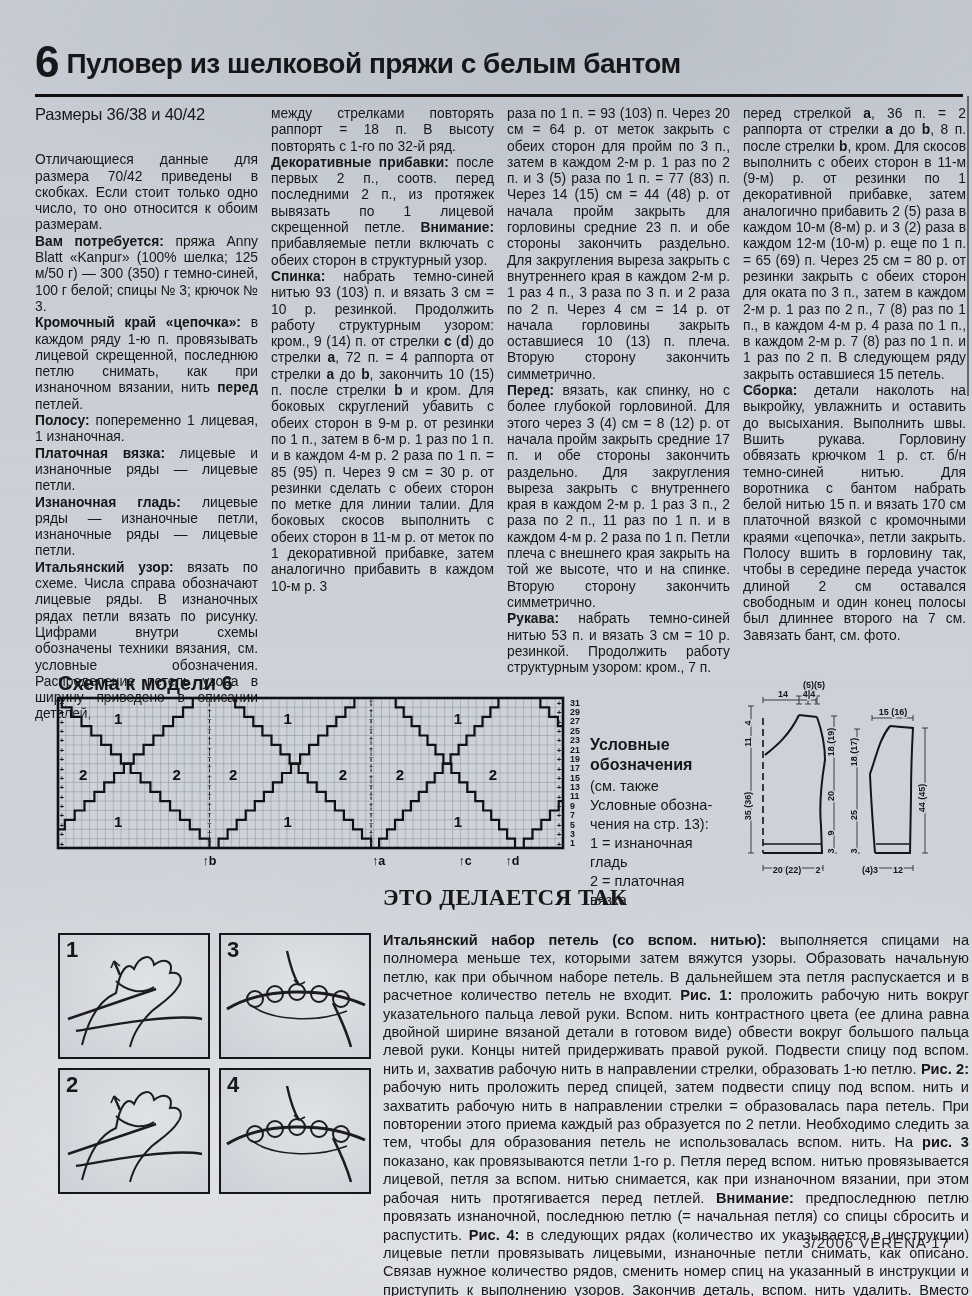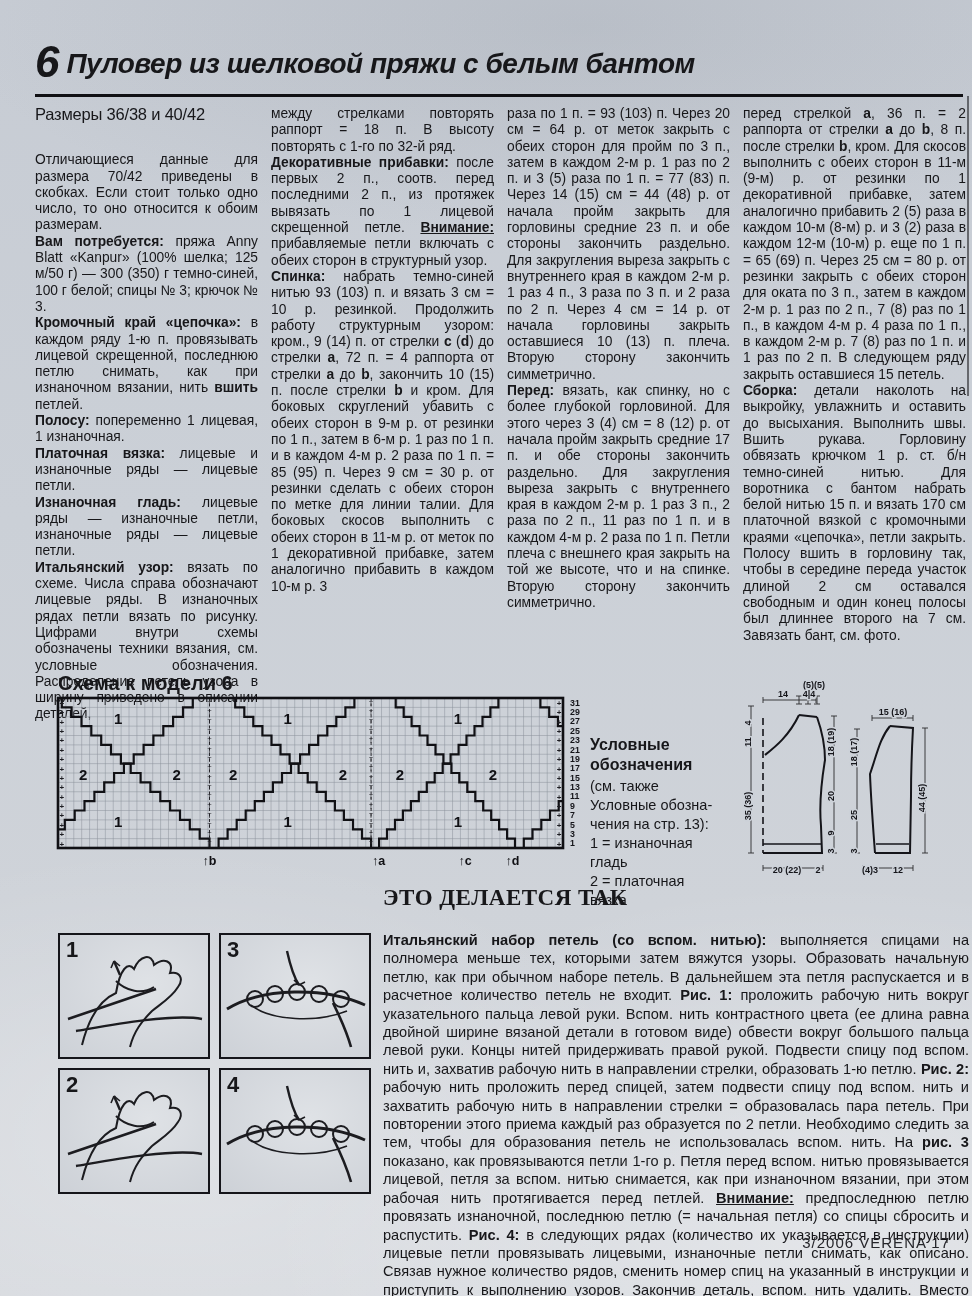--- a/index.html
+++ b/index.html
@@ -6,31 +6,31 @@
   body{background:#aeb3bc;font-family:"Liberation Sans",sans-serif;}
   .page{position:relative;width:972px;height:1296px;margin:0 auto;overflow:hidden;
     background:
       radial-gradient(ellipse 700px 420px at 18% 88%, rgba(255,255,255,.28), rgba(255,255,255,0) 70%),
       radial-gradient(ellipse 800px 500px at 85% 95%, rgba(255,255,255,.34), rgba(255,255,255,0) 70%),
       radial-gradient(ellipse 900px 300px at 60% 2%, rgba(120,128,140,.18), rgba(0,0,0,0) 70%),
       linear-gradient(180deg,#c7ccd4 0%,#cbd0d7 40%,#cfd3d9 70%,#d6d9de 100%);
     color:#17171a;}
   .edge-line{position:absolute;right:3px;top:96px;width:2px;height:300px;background:rgba(20,20,24,.55);}
   
-  .hdr{position:absolute;left:35px;top:40px;width:928px;font-style:italic;}
+  .hdr{position:absolute;left:35px;top:40px;width:928px;}
   .hdr .num{font-size:44px;font-weight:bold;line-height:1;vertical-align:-4px;letter-spacing:-1px;}
   .hdr .ttl{font-size:28px;font-weight:bold;letter-spacing:-0.5px;padding-left:8px;}
   .hdr-rule{position:absolute;left:35px;top:94px;width:928px;height:3px;background:#101014;}
   
   .cols{position:absolute;left:35px;top:106px;width:932px;display:flex;gap:13px;}
   .col{width:223px;font-size:13.8px;line-height:16.3px;}
   .col-head{font-size:16.5px;font-weight:normal;margin-bottom:30px;letter-spacing:-0.2px;}
   .para{text-align:justify;}
   .seg-b{font-weight:bold;}
-  .seg-u{font-weight:bold;text-decoration:underline;margin-top:8px;}
+  .seg-u{font-weight:bold;margin-top:8px;}
   
   .schema-title{position:absolute;left:58px;top:672px;font-size:20px;font-weight:bold;}
   #schema-svg{position:absolute;left:52px;top:694px;}
   .legend{position:absolute;left:590px;top:700px;width:152px;font-size:14.5px;line-height:19px;}
   .legend .lt{font-weight:bold;font-size:16px;line-height:20px;margin-bottom:2px;margin-top:35px;}
   #diagram-svg{position:absolute;left:737px;top:676px;}
   
   .howto-head{position:absolute;left:383px;top:885px;font-size:23px;font-weight:bold;letter-spacing:0.5px;font-family:Liberation Serif, serif;}
   .figures{position:absolute;left:58px;top:933px;width:318px;display:grid;
     grid-template-columns:152px 152px;grid-auto-rows:126px;gap:9px;}
@@ -54,38 +54,39 @@
     <span class="num">6</span><span class="ttl">Пуловер из шелковой пряжи с белым бантом</span>
   </div>
   <div class="hdr-rule"></div>
 
   <div class="cols">
     <div class="col">
       <div class="col-head">Размеры 36/38 и 40/42</div>
       <div>
           <div class="para"><span class="seg-n">Отличающиеся данные для размера 70/42 приведены в скобках. Если стоит только одно число, то оно относится к обоим размерам.</span></div>
           <div class="para"><span class="seg-b">Вам потребуется: </span><span class="seg-n">пряжа Anny Blatt «Kanpur» (100% шелка; 125 м/50 г) — 300 (350) г темно-синей, 100 г белой; спицы № 3; крючок № 3.</span></div>
-          <div class="para"><span class="seg-b">Кромочный край «цепочка»: </span><span class="seg-n">в каждом ряду 1-ю п. провязывать лицевой скрещенной, последнюю петлю снимать, как при изнаночном вязании, нить </span><span class="seg-b">вшить </span><span class="seg-n">петлей.</span></div>
+          <div class="para"><span class="seg-b">Кромочный край «цепочка»: </span><span class="seg-n">в каждом ряду 1-ю п. провязывать лицевой скрещенной, последнюю петлю снимать, как при изнаночном вязании, нить </span><span class="seg-b">перед </span><span class="seg-n">петлей.</span></div>
           <div class="para"><span class="seg-b">Полосу: </span><span class="seg-n">попеременно 1 лицевая, 1 изнаночная.</span></div>
           <div class="para"><span class="seg-b">Платочная вязка: </span><span class="seg-n">лицевые и изнаночные ряды — лицевые петли.</span></div>
           <div class="para"><span class="seg-b">Изнаночная гладь: </span><span class="seg-n">лицевые ряды — изнаночные петли, изнаночные ряды — лицевые петли.</span></div>
           <div class="para"><span class="seg-b">Итальянский узор: </span><span class="seg-n">вязать по схеме. Числа справа обозначают лицевые ряды. В изнаночных рядах петли вязать по рисунку. Цифрами внутри схемы обозначены техники вязания, см. условные обозначения. Распределение петель узора в ширину приведено в описании деталей,</span></div>
         </div>
     </div>
     <div class="col">
       <div>
           <div class="para"><span class="seg-n">между стрелками повторять раппорт = 18 п. В высоту повторять с 1-го по 32-й ряд.</span></div>
           <div class="para"><span class="seg-b">Декоративные прибавки: </span><span class="seg-n">после первых 2 п., соотв. перед последними 2 п., из протяжек вывязать по 1 лицевой скрещенной петле. </span><span class="seg-u">Внимание:</span><span class="seg-n"> прибавляемые петли включать с обеих сторон в структурный узор.</span></div>
           <div class="para"><span class="seg-b">Спинка: </span><span class="seg-n">набрать темно-синей нитью 93 (103) п. и вязать 3 см = 10 р. резинкой. Продолжить работу структурным узором: кром., 9 (14) п. от стрелки </span><span class="seg-b">c</span><span class="seg-n"> (</span><span class="seg-b">d</span><span class="seg-n">) до стрелки </span><span class="seg-b">a</span><span class="seg-n">, 72 п. = 4 раппорта от стрелки </span><span class="seg-b">a</span><span class="seg-n"> до </span><span class="seg-b">b</span><span class="seg-n">, закончить 10 (15) п. после стрелки </span><span class="seg-b">b</span><span class="seg-n"> и кром. Для боковых скруглений убавить с обеих сторон в 9-м р. от резинки по 1 п., затем в 6-м р. 1 раз по 1 п. и в каждом 4-м р. 2 раза по 1 п. = 85 (95) п. Через 9 см = 30 р. от резинки сделать с обеих сторон по метке для линии талии. Для боковых скосов выполнить с обеих сторон в 11-м р. от меток по 1 декоративной прибавке, затем аналогично прибавить в каждом 10-м р. 3</span></div>
         </div>
     </div>
     <div class="col">
       <div>
           <div class="para"><span class="seg-n">раза по 1 п. = 93 (103) п. Через 20 см = 64 р. от меток закрыть с обеих сторон для пройм по 3 п., затем в каждом 2-м р. 1 раз по 2 п. и 3 (5) раза по 1 п. = 77 (83) п. Через 14 (15) см = 44 (48) р. от начала пройм закрыть для горловины средние 23 п. и обе стороны закончить раздельно. Для закругления выреза закрыть с внутреннего края в каждом 2-м р. 1 раз 4 п., 3 раза по 3 п. и 2 раза по 2 п. Через 4 см = 14 р. от начала горловины закрыть оставшиеся 10 (13) п. плеча. Вторую сторону закончить симметрично.</span></div>
           <div class="para"><span class="seg-b">Перед: </span><span class="seg-n">вязать, как спинку, но с более глубокой горловиной. Для этого через 3 (4) см = 8 (12) р. от начала пройм закрыть средние 17 п. и обе стороны закончить раздельно. Для закругления выреза закрыть с внутреннего края в каждом 2-м р. 1 раз 3 п., 2 раза по 2 п., 11 раз по 1 п. и в каждом 4-м р. 2 раза по 1 п. Петли плеча с внешнего края закрыть на той же высоте, что и на спинке. Вторую сторону закончить симметрично.</span></div>
+          <div class="para"><span class="seg-b">Рукава: </span><span class="seg-n">набрать темно-синей нитью 53 п. и вязать 3 см = 10 р. резинкой. Продолжить работу структурным узором: кром., 7 п.</span></div>
         </div>
     </div>
     <div class="col">
       <div>
           <div class="para"><span class="seg-n">перед стрелкой </span><span class="seg-b">a</span><span class="seg-n">, 36 п. = 2 раппорта от стрелки </span><span class="seg-b">a</span><span class="seg-n"> до </span><span class="seg-b">b</span><span class="seg-n">, 8 п. после стрелки </span><span class="seg-b">b</span><span class="seg-n">, кром. Для скосов выполнить с обеих сторон в 11-м (9-м) р. от резинки по 1 декоративной прибавке, затем аналогично прибавить 2 (5) раза в каждом 10-м (8-м) р. и 3 (2) раза в каждом 12-м (10-м) р. еще по 1 п. = 65 (69) п. Через 25 см = 80 р. от резинки закрыть с обеих сторон для оката по 3 п., затем в каждом 2-м р. 1 раз по 2 п., 7 (8) раз по 1 п., в каждом 4-м р. 4 раза по 1 п., в каждом 2-м р. 7 (8) раз по 1 п. и 1 раз по 2 п. В следующем ряду закрыть оставшиеся 15 петель.</span></div>
           <div class="para"><span class="seg-b">Сборка: </span><span class="seg-n">детали наколоть на выкройку, увлажнить и оставить до высыхания. Выполнить швы. Вшить рукава. Горловину обвязать крючком 1 р. ст. б/н темно-синей нитью. Для воротника с бантом набрать белой нитью 15 п. и вязать 170 см платочной вязкой с кромочными краями «цепочка», петли закрыть. Полосу вшить в горловину так, чтобы в середине переда участок длиной 2 см оставался свободным и один конец полосы был длиннее второго на 7 см. Завязать бант, см. фото.</span></div>
         </div>
     </div>
   </div>
 

